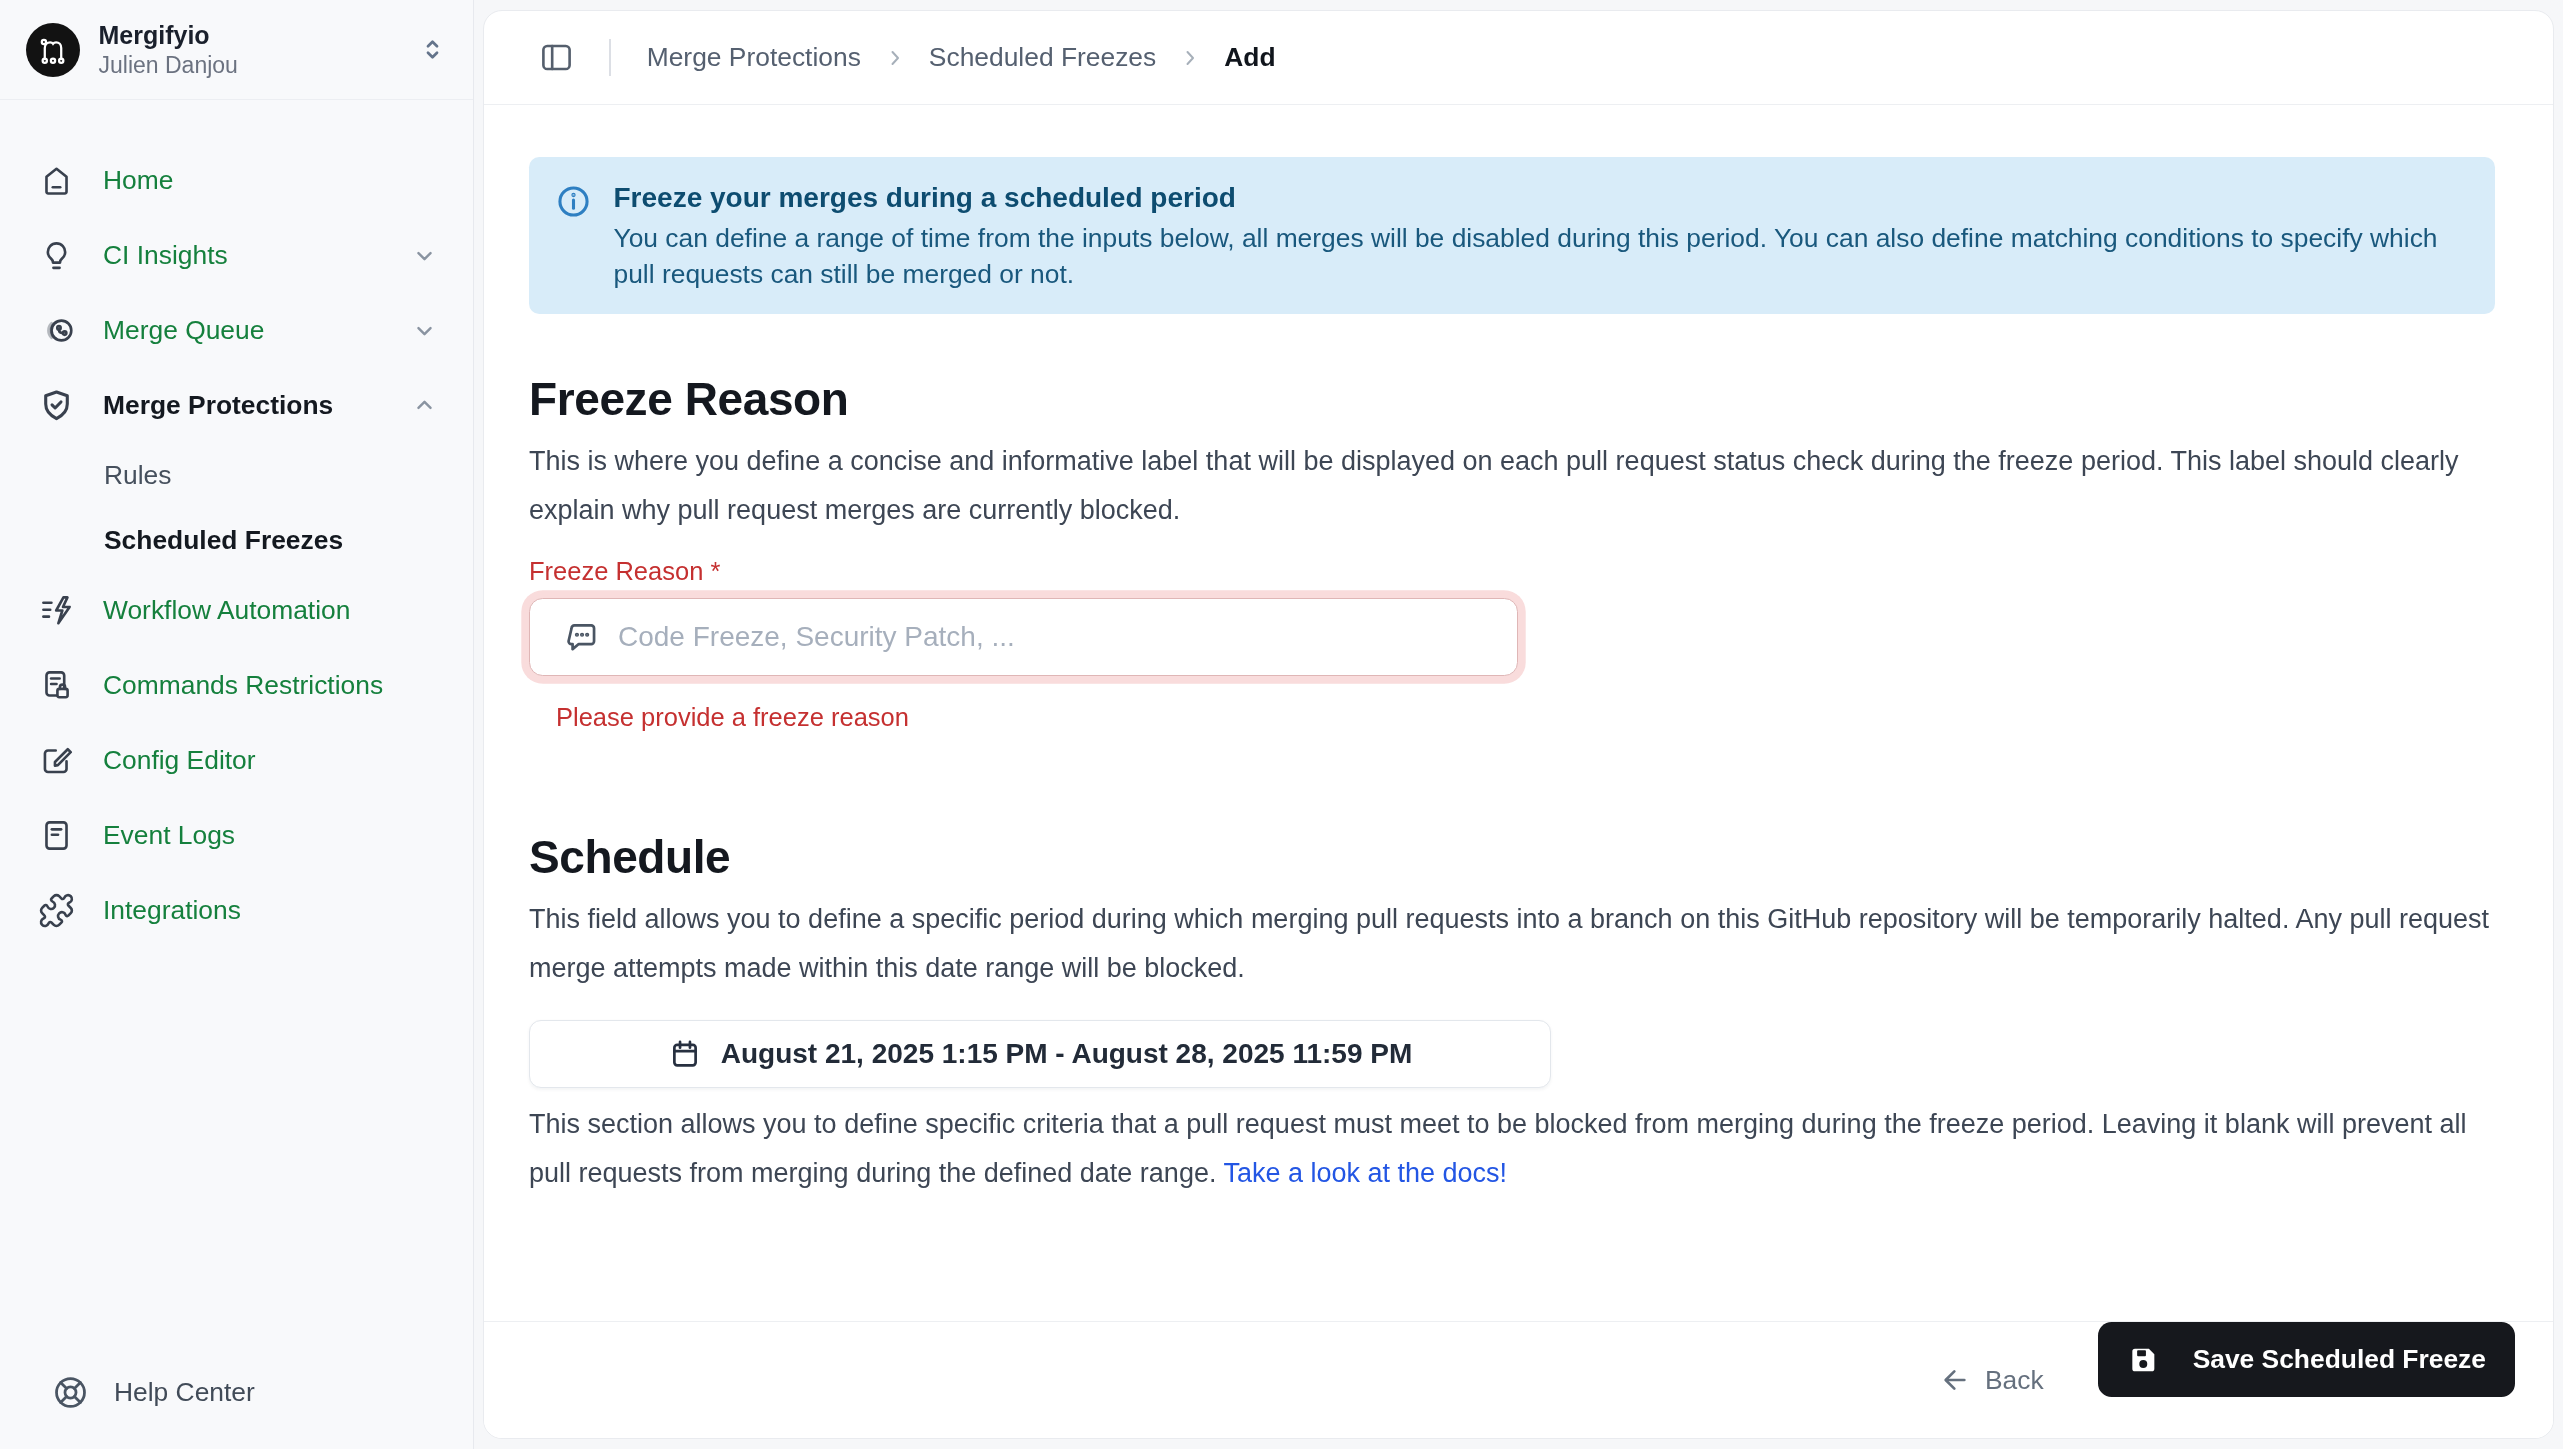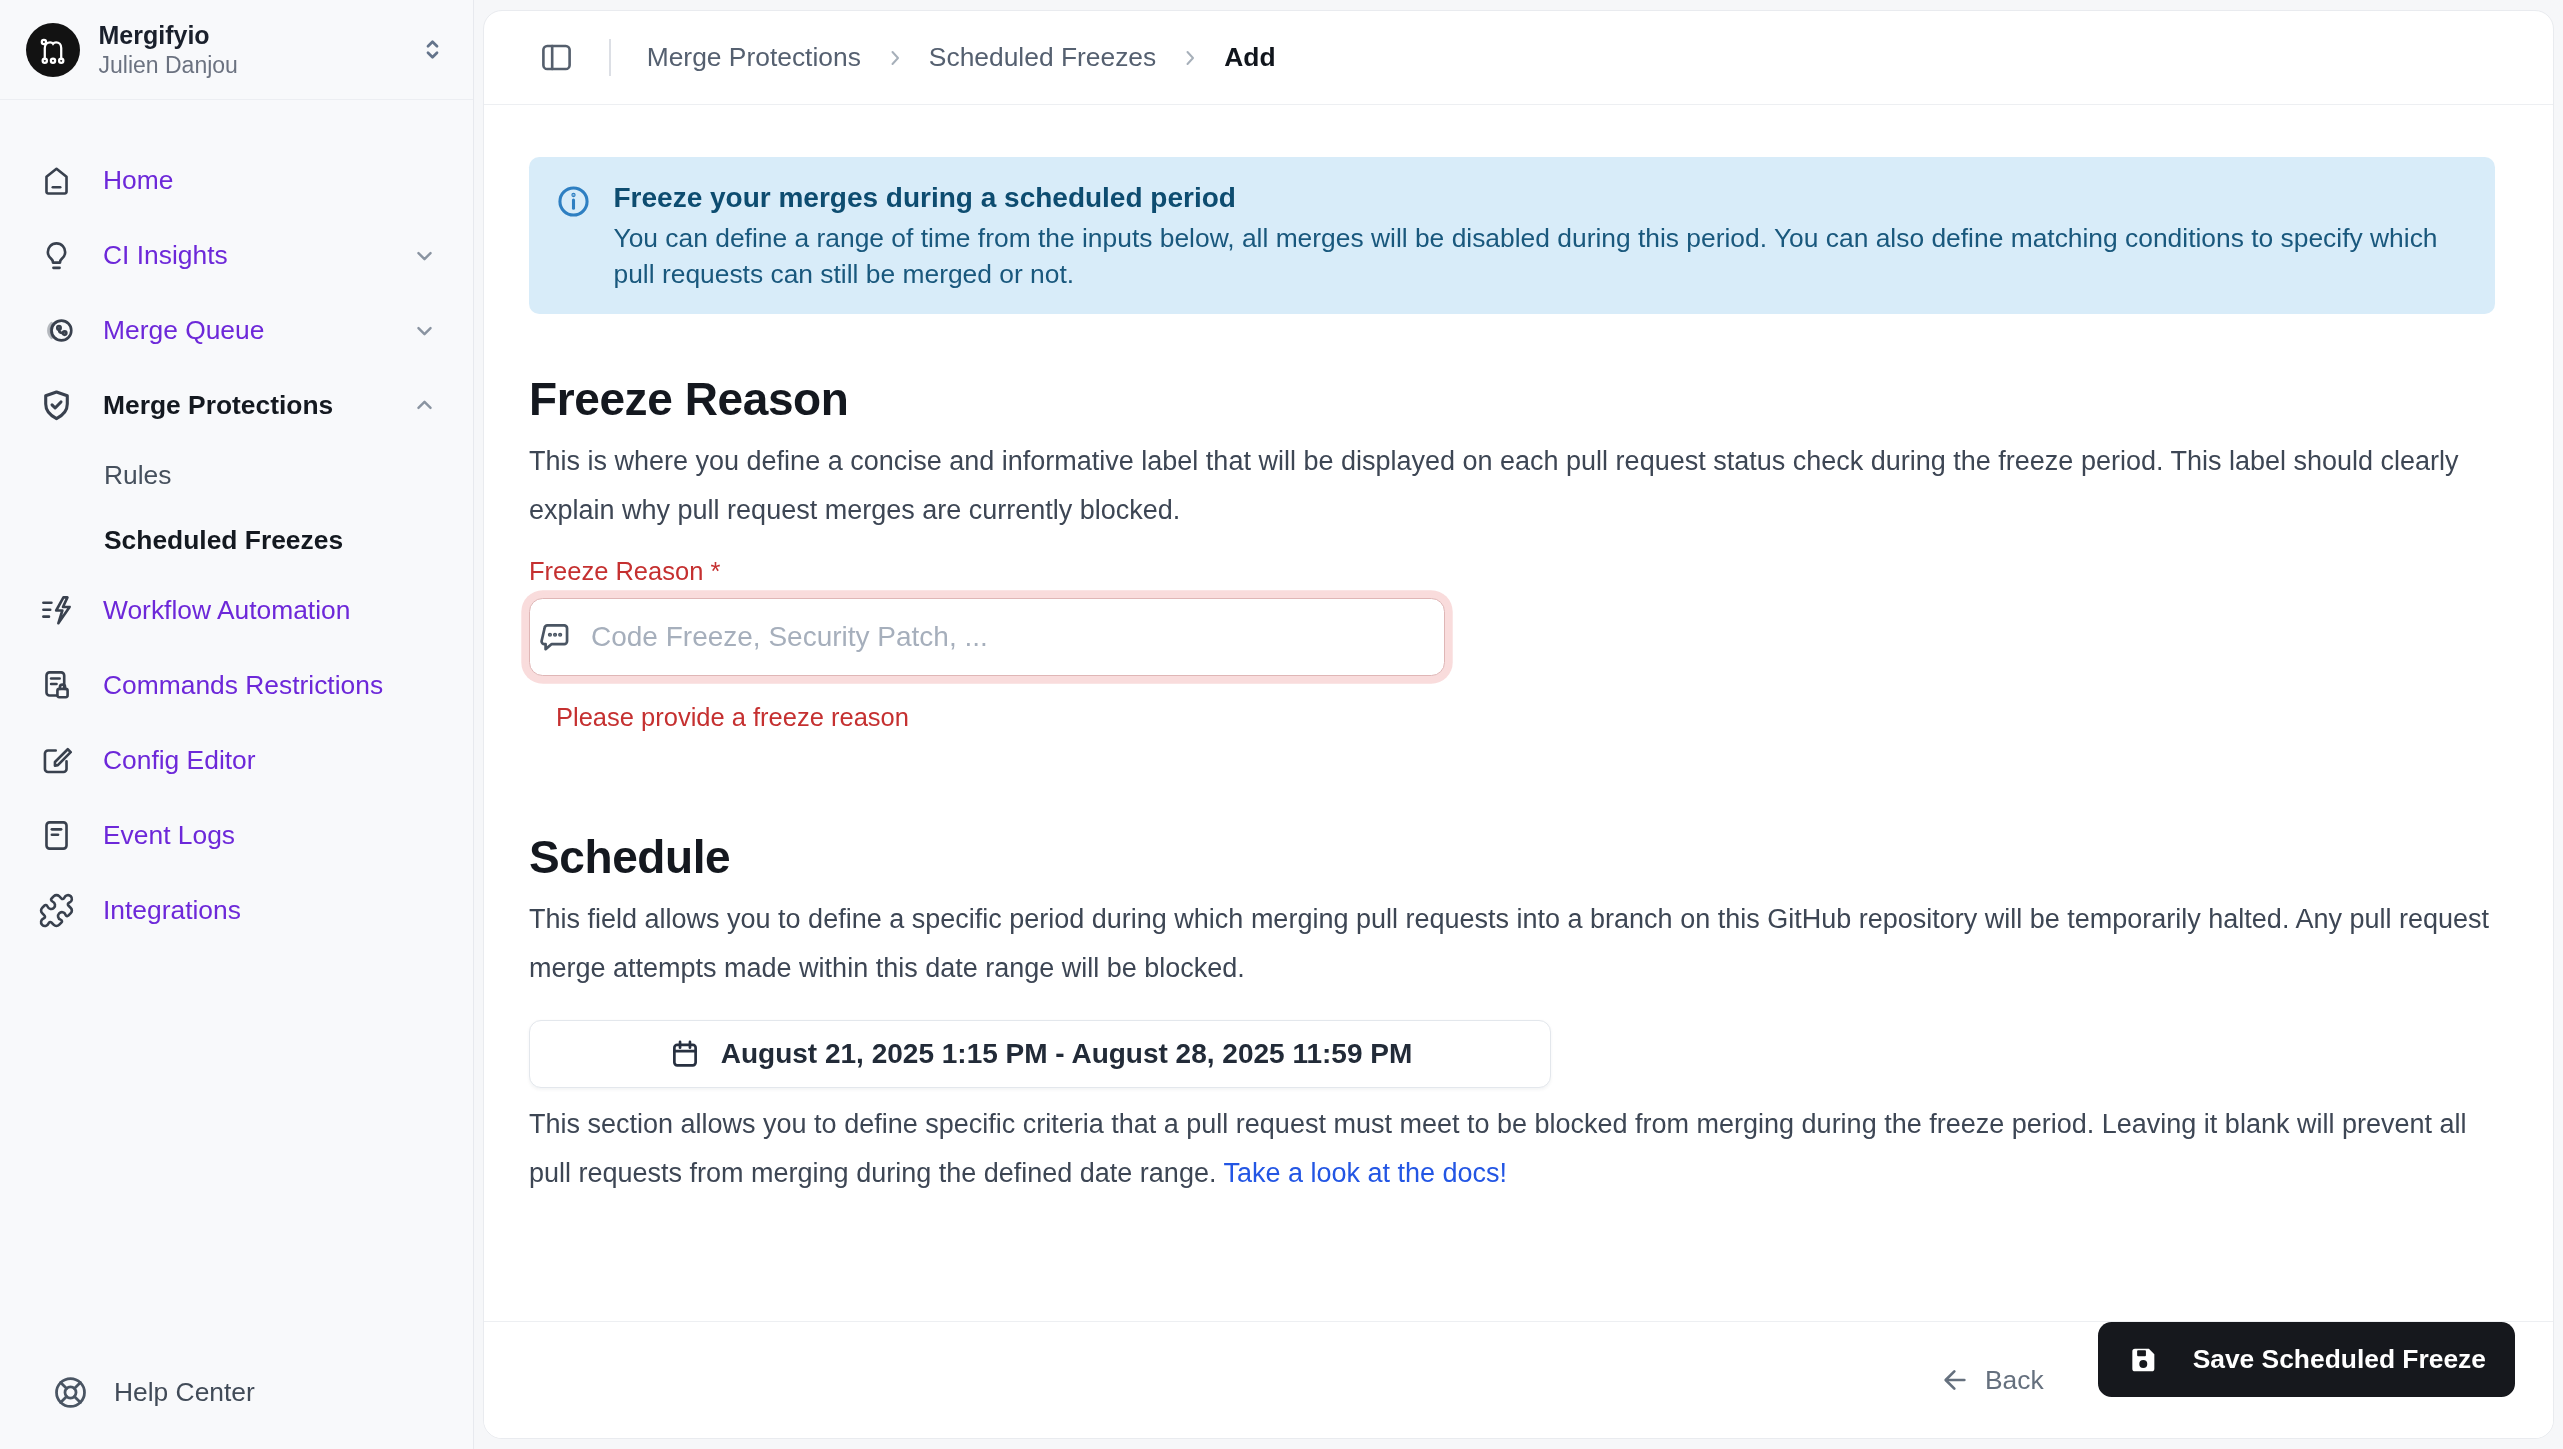--- a/index.html
+++ b/index.html
@@ -27,21 +27,21 @@
     display:flex; align-items:center; justify-content:center; flex:0 0 auto;
   }
   .ws-text { margin-left:19px; flex:1; min-width:0; }
   .ws-name { font-size:25px; font-weight:700; color:#1a202c; line-height:31px; }
   .ws-user { font-size:23px; color:#6b7280; line-height:29px; }
   .ws-caret { color:#64748b; }
 
   .nav { margin-top:43px; display:flex; flex-direction:column; }
   .nav-item {
     height:75px; display:flex; align-items:center; padding:0 34px 0 37px;
-    cursor:pointer; color:#6d28d9;
+    cursor:pointer; color:#15803d;
   }
   .nav-item .nav-icon { width:39px; display:flex; justify-content:center; color:#39414e; }
   .nav-label { margin-left:27px; font-size:26.4px; flex:1; }
   .nav-item.active { color:#141920; }
   .nav-item.active .nav-label { font-weight:700; }
   .nav-chevron { color:#8a94a1; }
   .nav-sub {
     height:65px; display:flex; align-items:center; padding-left:104px;
     font-size:26.4px; color:#46505d; cursor:pointer;
   }
@@ -83,24 +83,24 @@
   .banner-body { margin-top:3.4px; font-size:26.4px; color:#19587d; line-height:36px; max-width:1856px; }
 
   h2.section-h {
     font-size:46px; font-weight:600; color:#14181f; line-height:51px; letter-spacing:-0.4px;
   }
   .section-desc { margin-top:12px; font-size:27px; line-height:49px; color:#3d4document; color:#3d4654; max-width:1976px; }
 
   .fr-heading { margin-top:60px; }
   .field-label { margin-top:22px; font-size:25.5px; color:#c53030; font-weight:500; }
   .input-box {
-    margin-top:12px; width:916px; height:78px; background:#fff;
+    margin-top:12px; width:989px; height:78px; background:#fff;
     border:1.7px solid #dfb6b6; border-radius:13.6px;
     box-shadow:0 0 0 7.7px rgba(226,96,96,0.22);
-    display:flex; align-items:center; padding:0 6px;
+    display:flex; align-items:center; padding:0 33px;
   }
   .input-box .msg-icon { color:#4a5563; flex:0 0 auto; }
   .input-box input {
     border:none; outline:none; background:transparent; margin-left:19px; flex:1;
     font-family:"Liberation Sans", sans-serif; font-size:28px; color:#1a202c;
   }
   .input-box input::placeholder { color:#a6afbc; }
   .field-error { margin-top:27px; margin-left:27px; font-size:25.5px; color:#c53030; }
 
   .sch-heading { margin-top:100px; }

